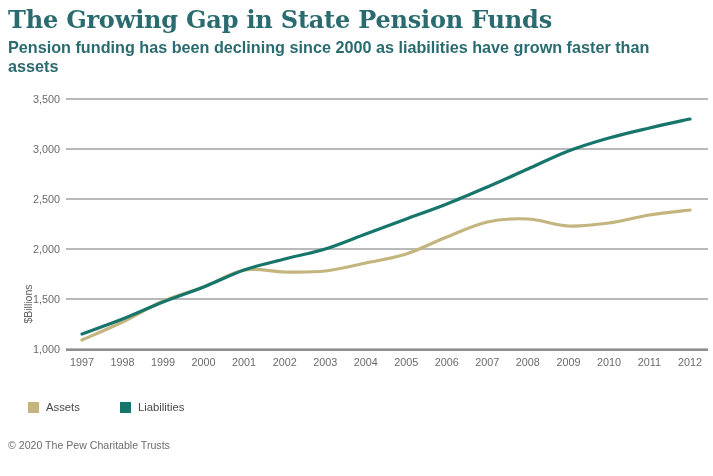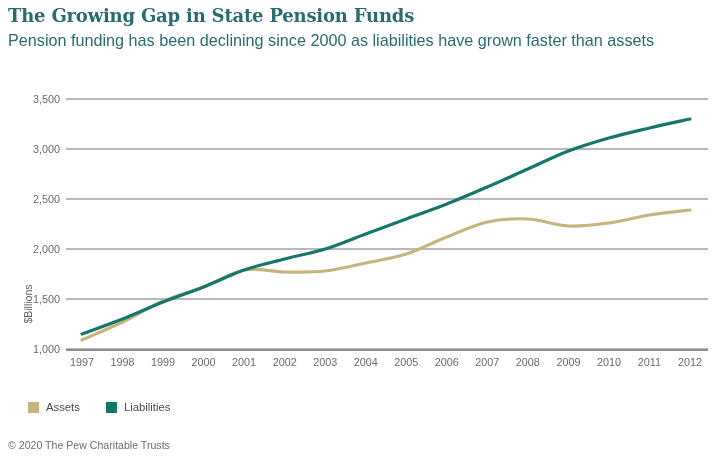--- a/index.html
+++ b/index.html
@@ -21,30 +21,30 @@
 
   
   #header-block {
     position: absolute;
     left: 8px; top: 6px;
     width: 700px;
   }
   #chart-title {
     font-family: "DejaVu Serif", serif;
     font-weight: bold;
-    font-size: 18px;
+    font-size: 24px;
     color: #2a6b70;
     letter-spacing: -0.2px;
     line-height: 1.15;
     margin: 0;
     white-space: nowrap;
   }
   #chart-subtitle {
     font-family: "Liberation Sans", sans-serif;
-    font-weight: normal;
+    font-weight: bold;
     font-size: 16.2px;
     color: #2a6b70;
     line-height: 1.22;
     margin: 4px 0 0 0;
     width: 690px;
   }
 
   
   #plot-wrap {
     position: absolute;
@@ -66,21 +66,21 @@
     letter-spacing: 0px;
     white-space: nowrap;
   }
 
   
   #legend {
     position: absolute;
     left: 28px; top: 401px;
     display: flex;
     align-items: center;
-    gap: 26px;
+    gap: 40px;
   }
   .legend-entry {
     display: flex;
     align-items: center;
     gap: 7px;
   }
   .legend-swatch {
     width: 11px; height: 11px;
     display: inline-block;
     flex: 0 0 auto;

